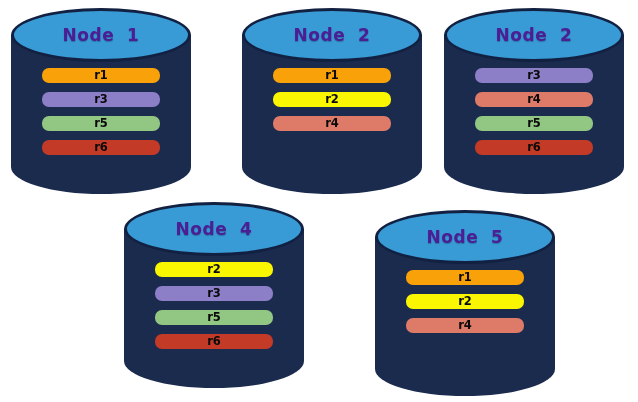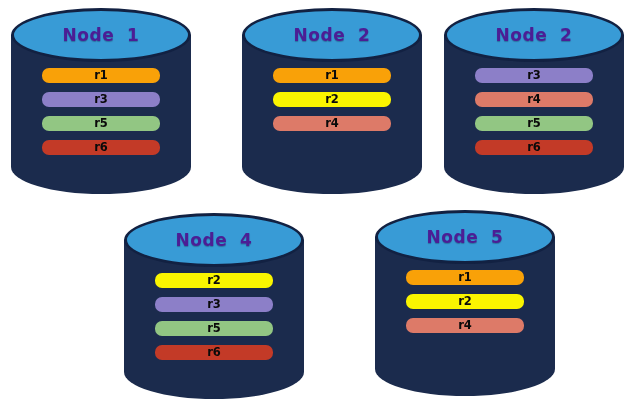--- a/index.html
+++ b/index.html
@@ -17,21 +17,21 @@
   }
   .node {
     position: absolute;
     width: 180px;
     height: 186px;
   }
   
   .node-1 { left: 11px;  top: 8px;  }
   .node-2 { left: 242px; top: 8px;  }
   .node-3 { left: 444px; top: 8px;  }
-  .node-4 { left: 124px; top: 213px; }
+  .node-4 { left: 124px; top: 202px; }
   .node-5 { left: 375px; top: 210px; }
 
   .cyl-body {
     position: absolute;
     left: 0; right: 0;
     top: 27px; bottom: 0;
     background: #1B2B4D;
     border-radius: 0 0 90px 90px / 0 0 27px 27px;
     z-index: 1;
   }

